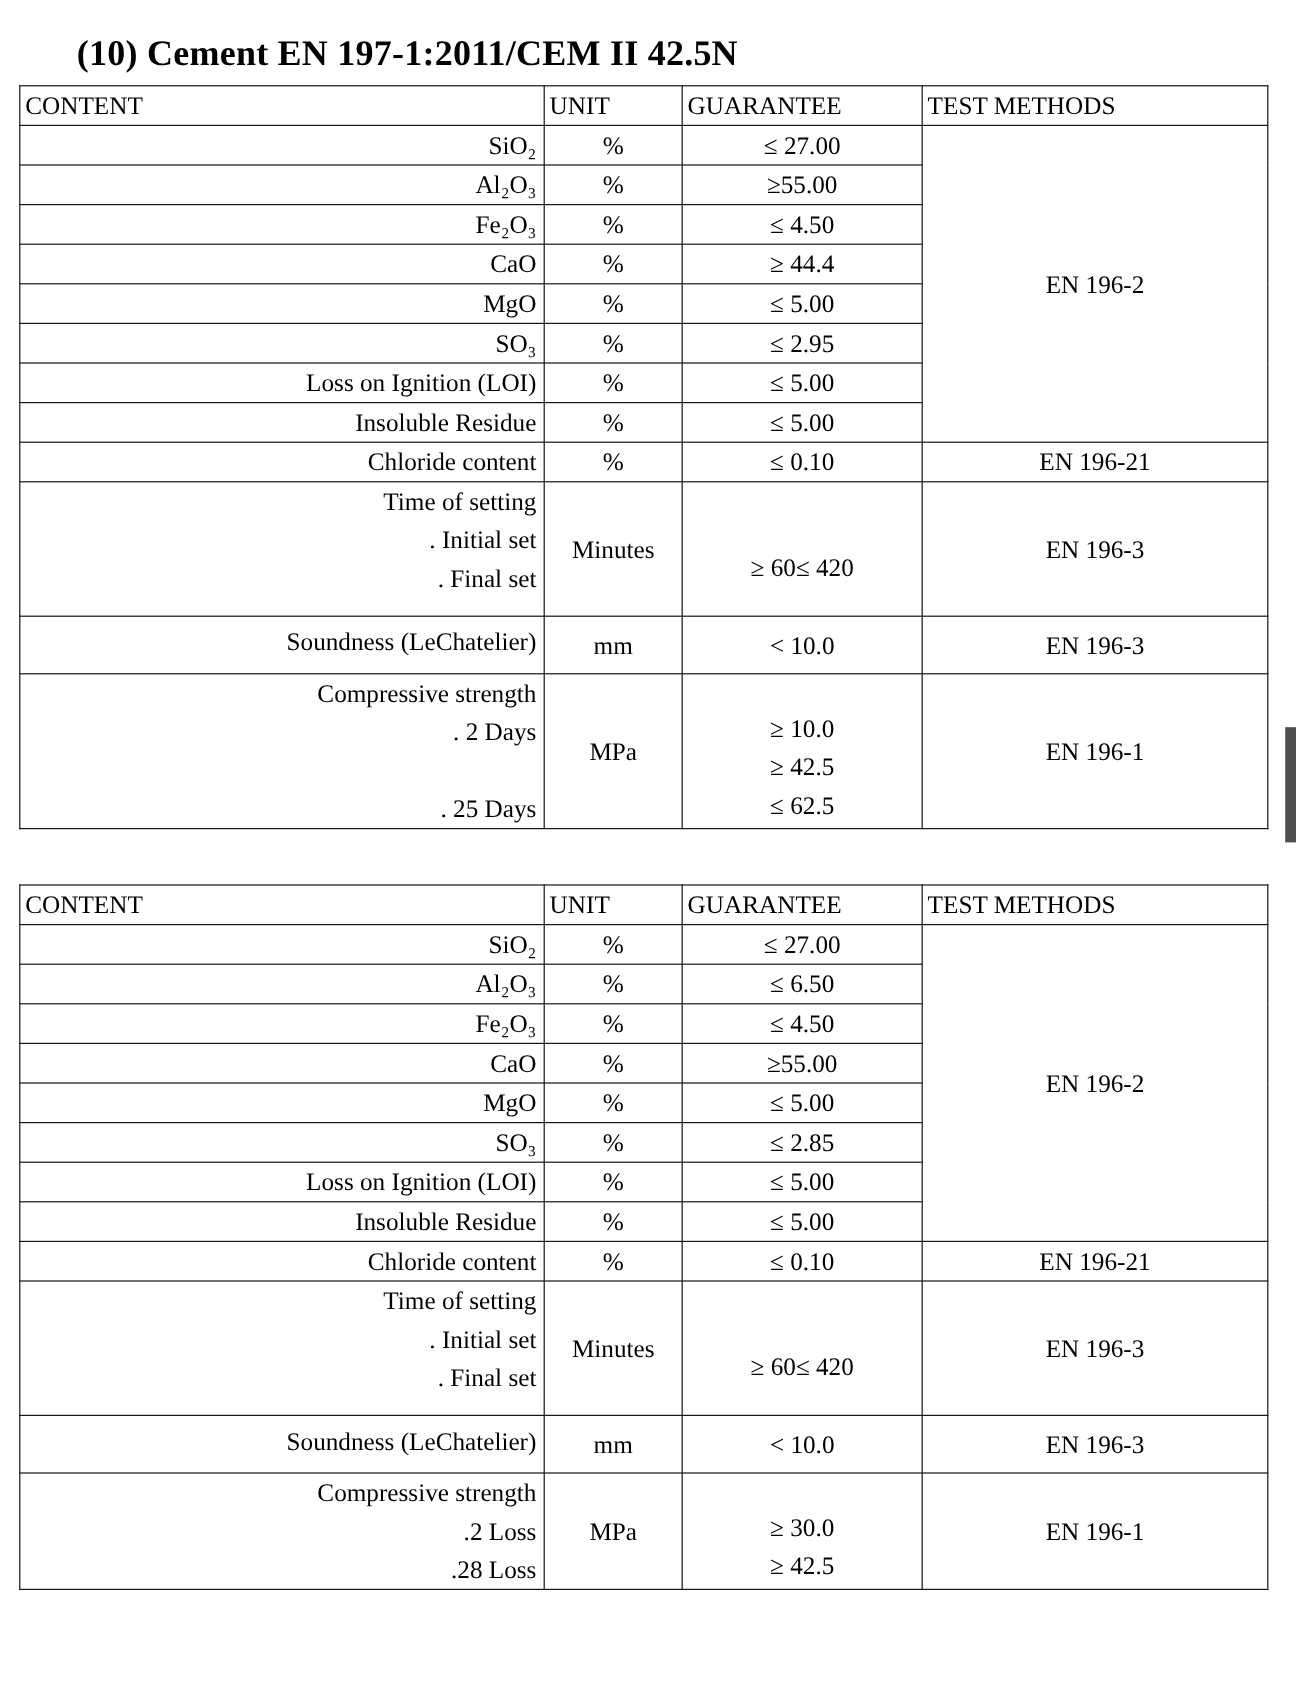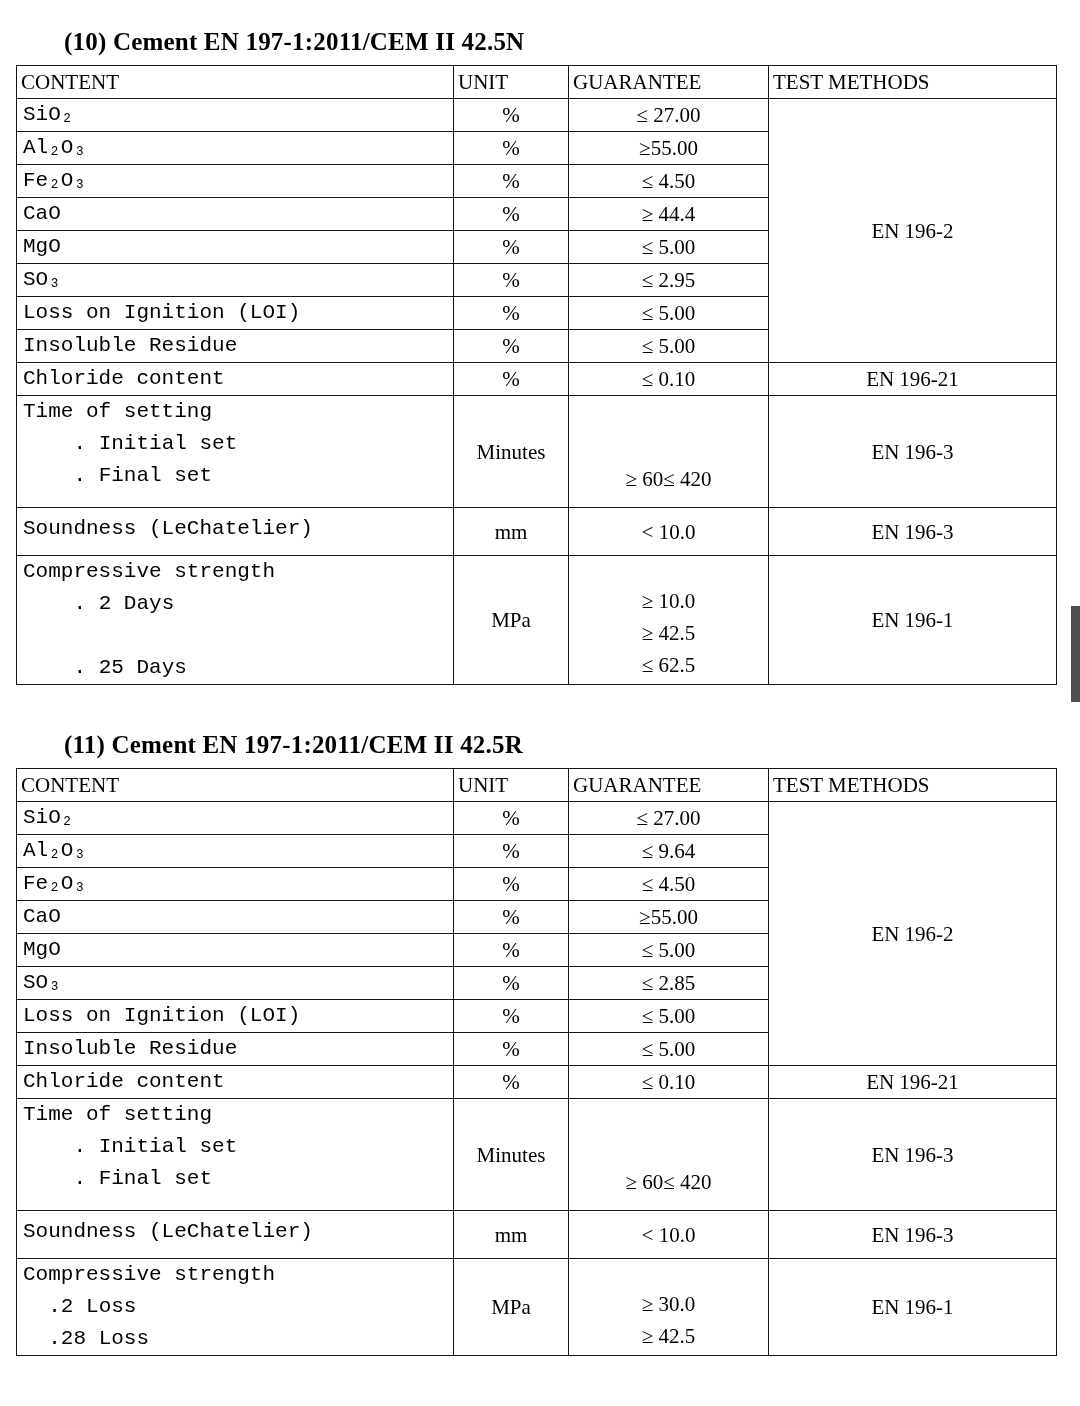--- a/index.html
+++ b/index.html
@@ -8,21 +8,21 @@
     width: 1080px;
     height: 1406px;
     position: relative;
     overflow: hidden;
     color: #000;
     font-family: "Liberation Serif", "DejaVu Serif", serif;
   }
   .page { padding: 28px 24px 0 16px; position: relative; }
 
   .table-title {
-    font-size: 25px;
+    font-size: 30px;
     font-weight: bold;
     margin: 0 0 9px 48px;
     letter-spacing: 0.2px;
   }
   .table-block-second { margin-top: 46px; }
 
   table.spec-table {
     border-collapse: collapse;
     width: 1040px;
     table-layout: fixed;
@@ -39,27 +39,27 @@
     padding: 0 4px;
     overflow: hidden;
   }
   .spec-table td { padding: 0 6px; overflow: hidden; }
 
   .col-content  { width: 437px; }
   .col-unit     { width: 115px; }
   .col-guarantee{ width: 200px; }
   .col-methods  { width: 288px; }
 
-  .content-cell { text-align: left; padding-left: 10px; vertical-align: top; font-family: Liberation Mono, monospace; }
+  .content-cell { text-align: right; padding-left: 10px; vertical-align: top; }
   .unit-cell, .guarantee-cell, .method-cell { text-align: center; vertical-align: middle; }
 
   .cell-line { white-space: pre-wrap; }
 
   tr.row-setting { height: 112px; }
-  tr.row-setting .guarantee-cell { vertical-align: bottom; padding-bottom: 12px; }
+  tr.row-setting .guarantee-cell { vertical-align: bottom; padding-bottom: 24px; }
 
   tr.row-soundness { height: 48px; }
   tr.row-soundness .content-cell { padding-top: 5px; }
 
   tr.row-compressive .guarantee-cell { vertical-align: bottom; padding-bottom: 3px; }
 
   .scrollbar-thumb {
     position: absolute;
     right: 0;
     top: 606px;
@@ -209,21 +209,20 @@
               <div class="cell-line">≥ 42.5</div>
               <div class="cell-line">≤ 62.5</div>
             </td>
             <td class="method-cell">EN 196-1</td>
           </tr>
         </tbody>
     </table>
   </section>
 
   <section class="table-block table-block-second">
-    <h2 class="table-title">(11) Cement EN 197-1:2011/CEM II 42.5R</h2>
     <table class="spec-table">
       <colgroup>
         <col class="col-content">
           <col class="col-unit">
           <col class="col-guarantee">
           <col class="col-methods">
       </colgroup>
       <thead>
         <tr>
           <th>CONTENT</th>
@@ -242,21 +241,21 @@
               <div class="cell-line">≤ 27.00</div>
             </td>
             <td class="method-cell" rowspan="8">EN 196-2</td>
           </tr>
           <tr>
             <td class="content-cell">
               <div class="cell-line">Al₂O₃</div>
             </td>
             <td class="unit-cell">%</td>
             <td class="guarantee-cell">
-              <div class="cell-line">≤ 9.64</div>
+              <div class="cell-line">≤ 6.50</div>
             </td>
           </tr>
           <tr>
             <td class="content-cell">
               <div class="cell-line">Fe₂O₃</div>
             </td>
             <td class="unit-cell">%</td>
             <td class="guarantee-cell">
               <div class="cell-line">≤ 4.50</div>
             </td>

